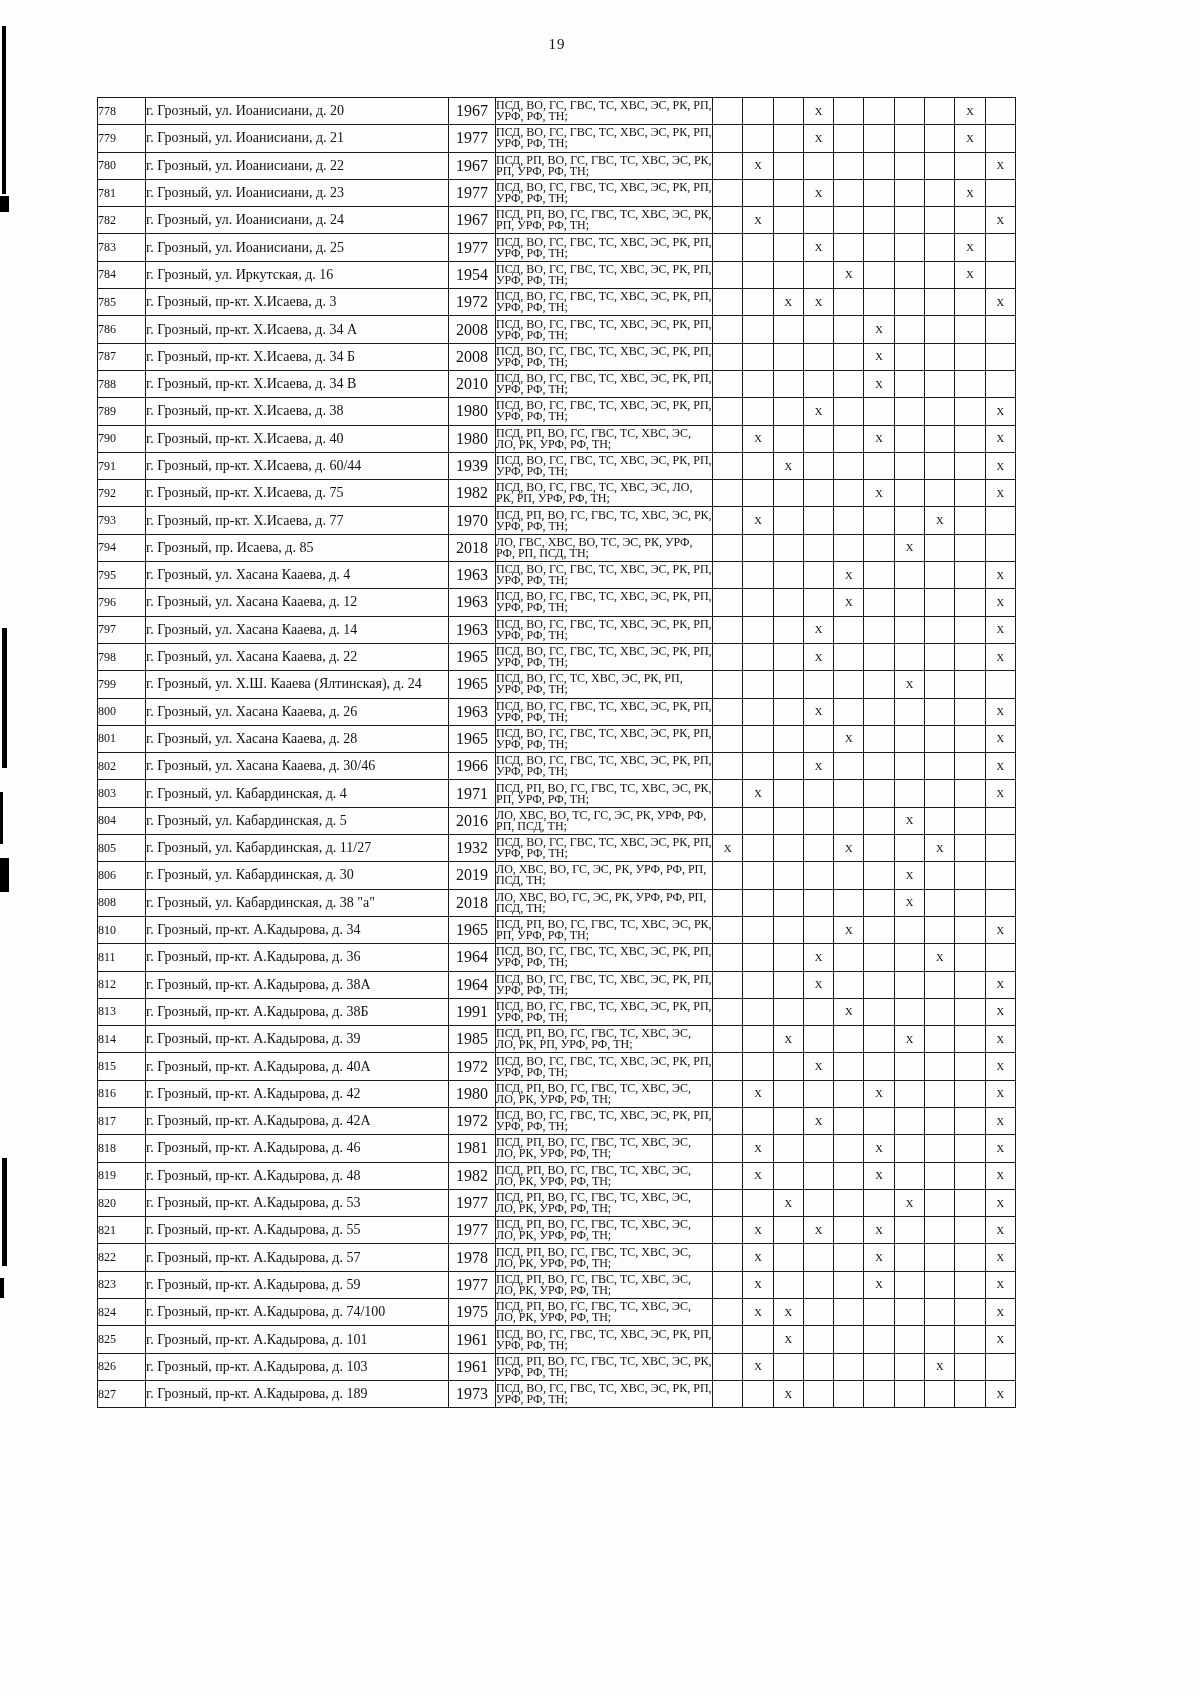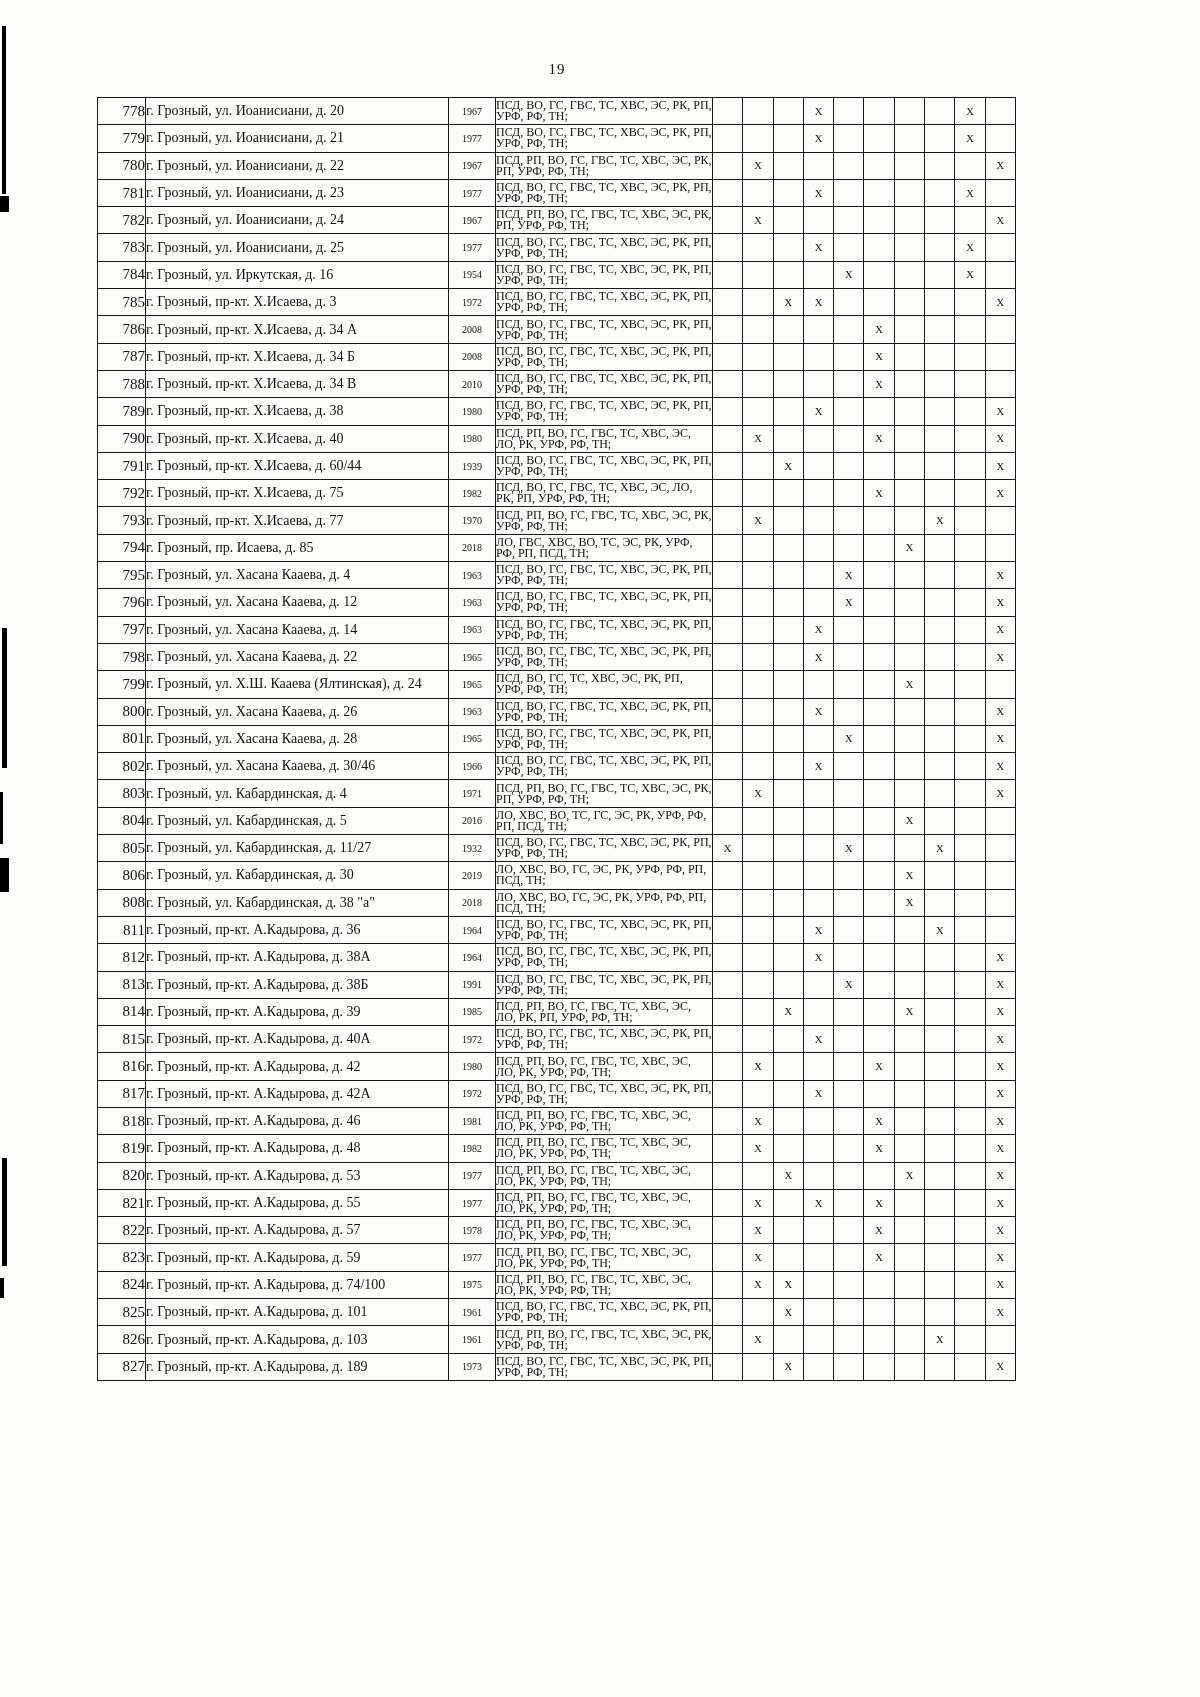--- a/index.html
+++ b/index.html
@@ -7,36 +7,36 @@
   body {
     width: 1200px; height: 1697px;
     background: #fdfdfb;
     font-family: "Liberation Serif", "DejaVu Serif", serif;
     color: #111;
     position: relative;
     overflow: hidden;
   }
   .page-number {
     position: absolute; top: 36px; left: 0; width: 1114px;
-    text-align: center; font-size: 15px; letter-spacing: 1px; margin-top: 25px;
+    text-align: center; font-size: 15px; letter-spacing: 1px;
   }
   .doc-table {
     position: absolute; left: 97px; top: 97px; width: 918px;
     border-collapse: collapse; table-layout: fixed;
   }
   .doc-table td {
     border: 1px solid #1a1a1a;
     vertical-align: middle;
     overflow: hidden;
     padding: 0;
   }
   .doc-table tr { height: 27.3px; }
-  .c-num  { text-align: right; font-size: 15px; }
+  .c-num  { text-align: left; font-size: 12px; }
   .c-addr { font-size: 14px; padding: 0 4px; white-space: nowrap; }
-  .c-year { text-align: center; font-size: 10px; }
+  .c-year { text-align: center; font-size: 16px; }
   .c-serv { font-size: 12px; line-height: 11px; padding: 1px 3px; }
   .c-mark { text-align: center; font-size: 10.5px; }
   .artifact { position: absolute; background: #000; }
   .a1 { left: 2px; top: 26px;   width: 4px; height: 168px; }
   .a2 { left: 0;   top: 196px;  width: 9px; height: 16px; }
   .a3 { left: 2px; top: 628px;  width: 5px; height: 140px; }
   .a4 { left: 0;   top: 792px;  width: 3px; height: 52px; }
   .a5 { left: 0;   top: 858px;  width: 9px; height: 34px; }
   .a6 { left: 2px; top: 1158px; width: 5px; height: 108px; }
   .a7 { left: 0;   top: 1278px; width: 4px; height: 20px; }
@@ -538,20 +538,36 @@
         <td class="c-mark"></td>
         <td class="c-mark"></td>
         <td class="c-mark"></td>
         <td class="c-mark"></td>
         <td class="c-mark">X</td>
         <td class="c-mark"></td>
         <td class="c-mark"></td>
         <td class="c-mark"></td>
       </tr>
       <tr>
+    <td class="c-num">810</td>
+    <td class="c-addr">г. Грозный, пр-кт. А.Кадырова, д. 34</td>
+    <td class="c-year">1965</td>
+    <td class="c-serv">ПСД, РП, ВО, ГС, ГВС, ТС, ХВС, ЭС, РК, РП, УРФ, РФ, ТН;</td>
+  <td class="c-mark"></td>
+        <td class="c-mark"></td>
+        <td class="c-mark"></td>
+        <td class="c-mark"></td>
+        <td class="c-mark">X</td>
+        <td class="c-mark"></td>
+        <td class="c-mark"></td>
+        <td class="c-mark"></td>
+        <td class="c-mark"></td>
+        <td class="c-mark">X</td>
+      </tr>
+      <tr>
     <td class="c-num">811</td>
     <td class="c-addr">г. Грозный, пр-кт. А.Кадырова, д. 36</td>
     <td class="c-year">1964</td>
     <td class="c-serv">ПСД, ВО, ГС, ГВС, ТС, ХВС, ЭС, РК, РП, УРФ, РФ, ТН;</td>
   <td class="c-mark"></td>
         <td class="c-mark"></td>
         <td class="c-mark"></td>
         <td class="c-mark">X</td>
         <td class="c-mark"></td>
         <td class="c-mark"></td>

